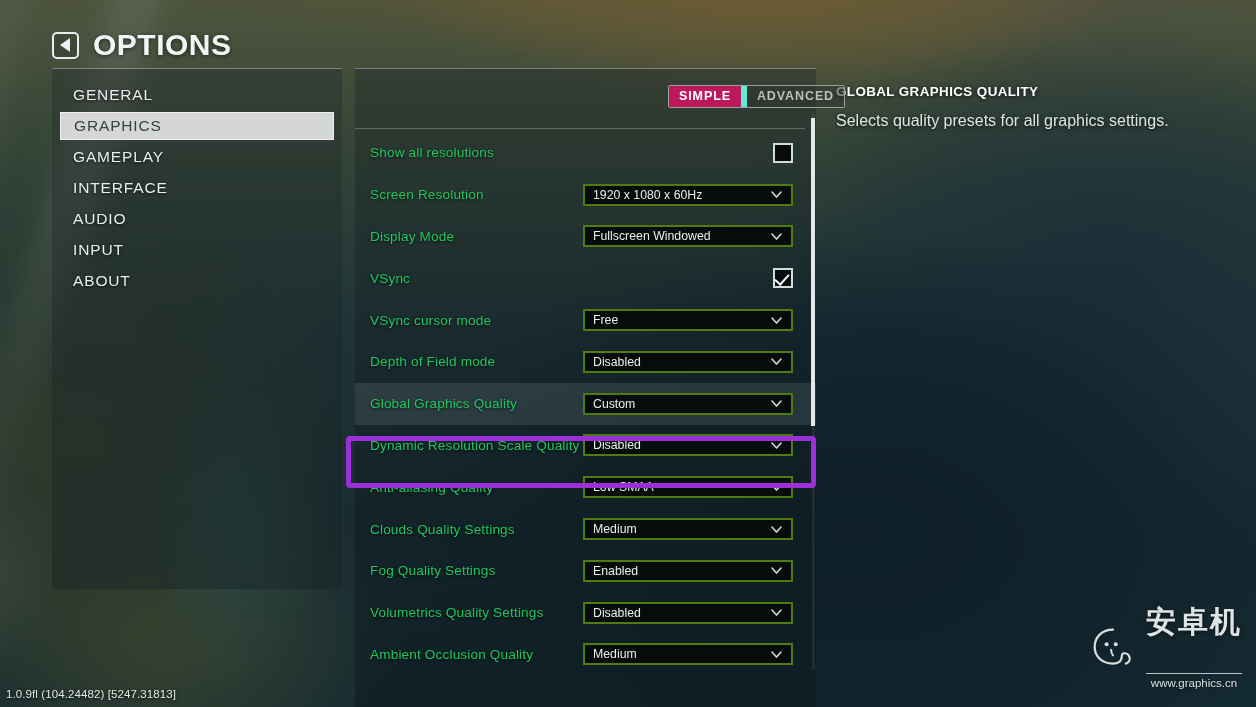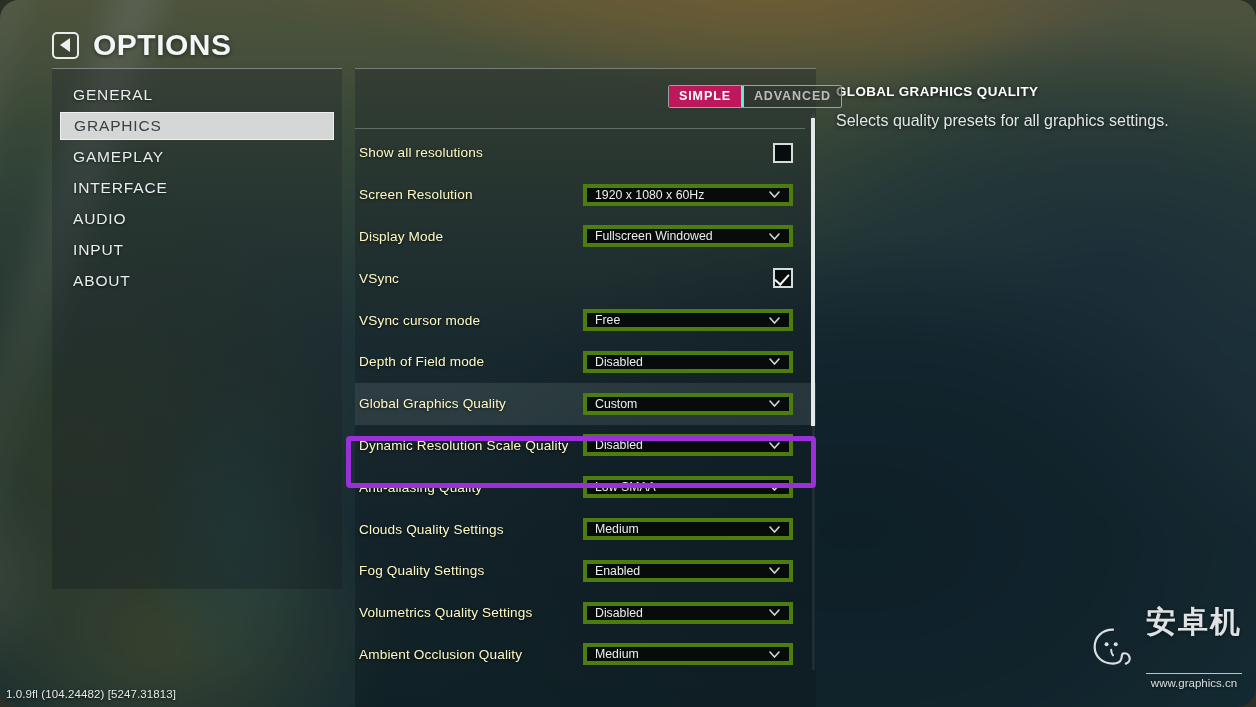--- a/index.html
+++ b/index.html
@@ -10,21 +10,20 @@
     overflow: hidden;
     background: #2a3028;
     font-family: "Liberation Sans", sans-serif;
   }
 
   #screen {
     position: relative;
     width: 1256px;
     height: 707px;
     overflow: hidden;
-    border-radius: 19px;
   }
 
   
   #bg {
     position: absolute;
     inset: -40px;
     background-color: #31402f;
     background-image:
       
       radial-gradient(ellipse 560px 380px at 880px 560px, rgba(14,34,46,0.95) 0%, rgba(16,38,50,0.75) 45%, rgba(20,44,54,0) 75%),
@@ -162,53 +161,53 @@
     font-size: 12.5px;
     font-weight: bold;
     letter-spacing: 0.9px;
     color: #b9bfbc;
     background: rgba(48,52,48,0.55);
   }
   .tab.active {
     background: #be185d;
     color: #ffffff;
   }
-  .tab + .tab { border-left: 3px solid #5eead4; }
+  .tab + .tab { border-left: 6px solid #5eead4; }
 
   
   #rows {
     position: absolute;
     left: 355px; top: 132px;
     width: 461px; height: 575px;
     overflow: hidden;
     z-index: 7;
   }
   .row {
     position: relative;
     height: 41.8px;
     display: flex;
     align-items: center;
   }
   .row.hover { background: rgba(196,206,206,0.13); }
   .row .label {
     position: absolute;
-    left: 4px;
-    color: #fef9c3;
+    left: 15px;
+    color: #22c55e;
     font-size: 13.6px;
     letter-spacing: 0.15px;
     text-shadow: 0 1px 3px rgba(0,0,0,0.7);
     white-space: nowrap;
   }
   .ctrl-dd {
     position: absolute;
     left: 228px;
     width: 210px;
     height: 22px;
     background: #080b0c;
-    border: 4px solid #4d7c0f;
+    border: 2px solid #4d7c0f;
     display: flex;
     align-items: center;
   }
   .ctrl-dd .val {
     color: #e9eeee;
     font-size: 12.3px;
     padding-left: 8px;
     white-space: nowrap;
   }
   .chev {

